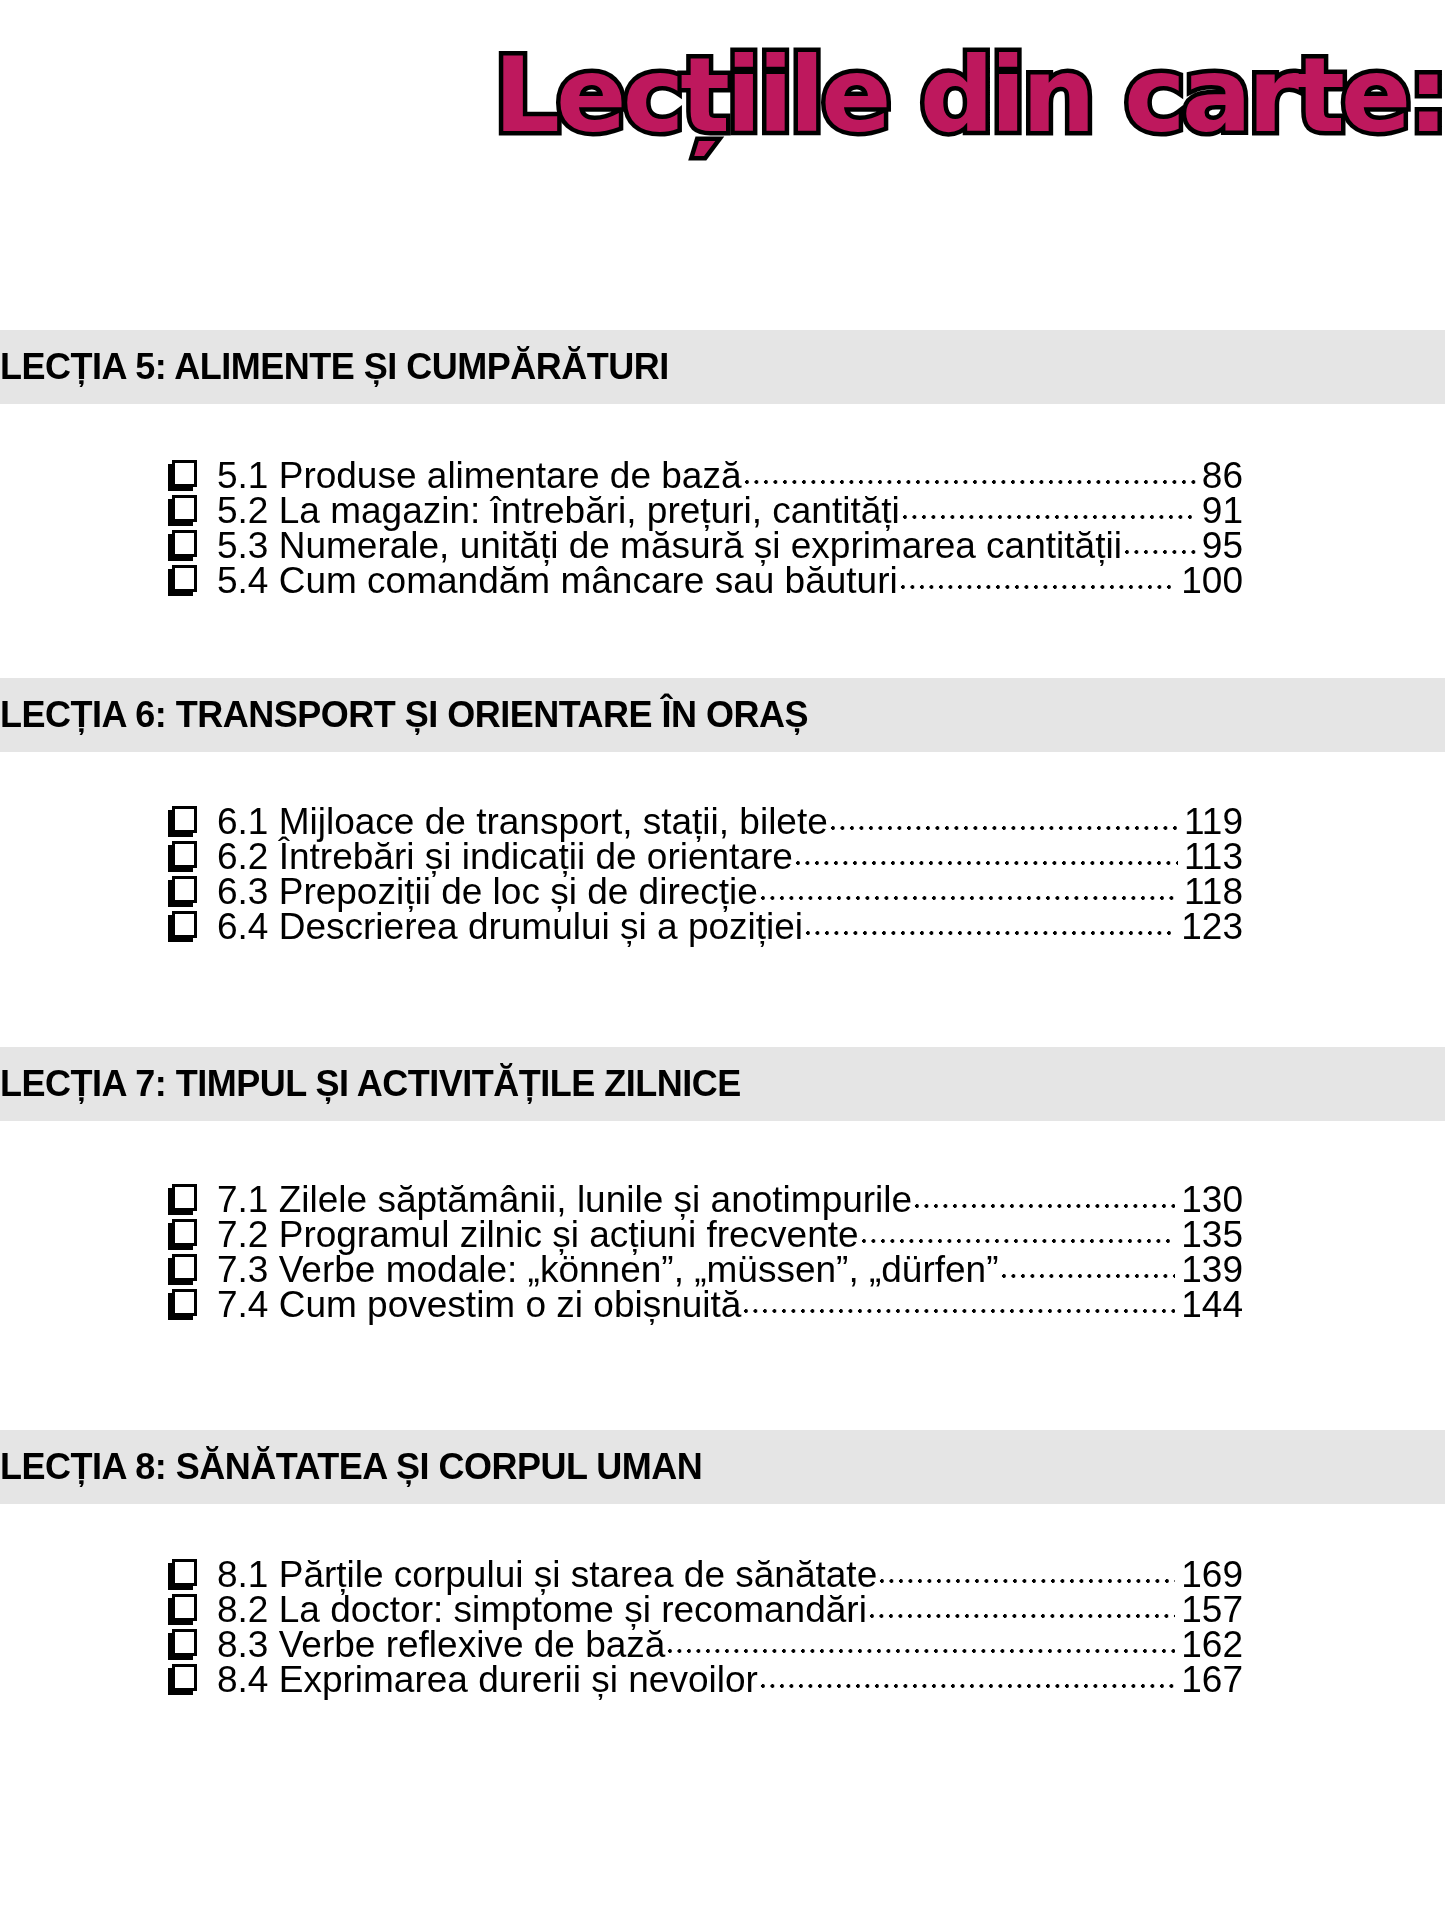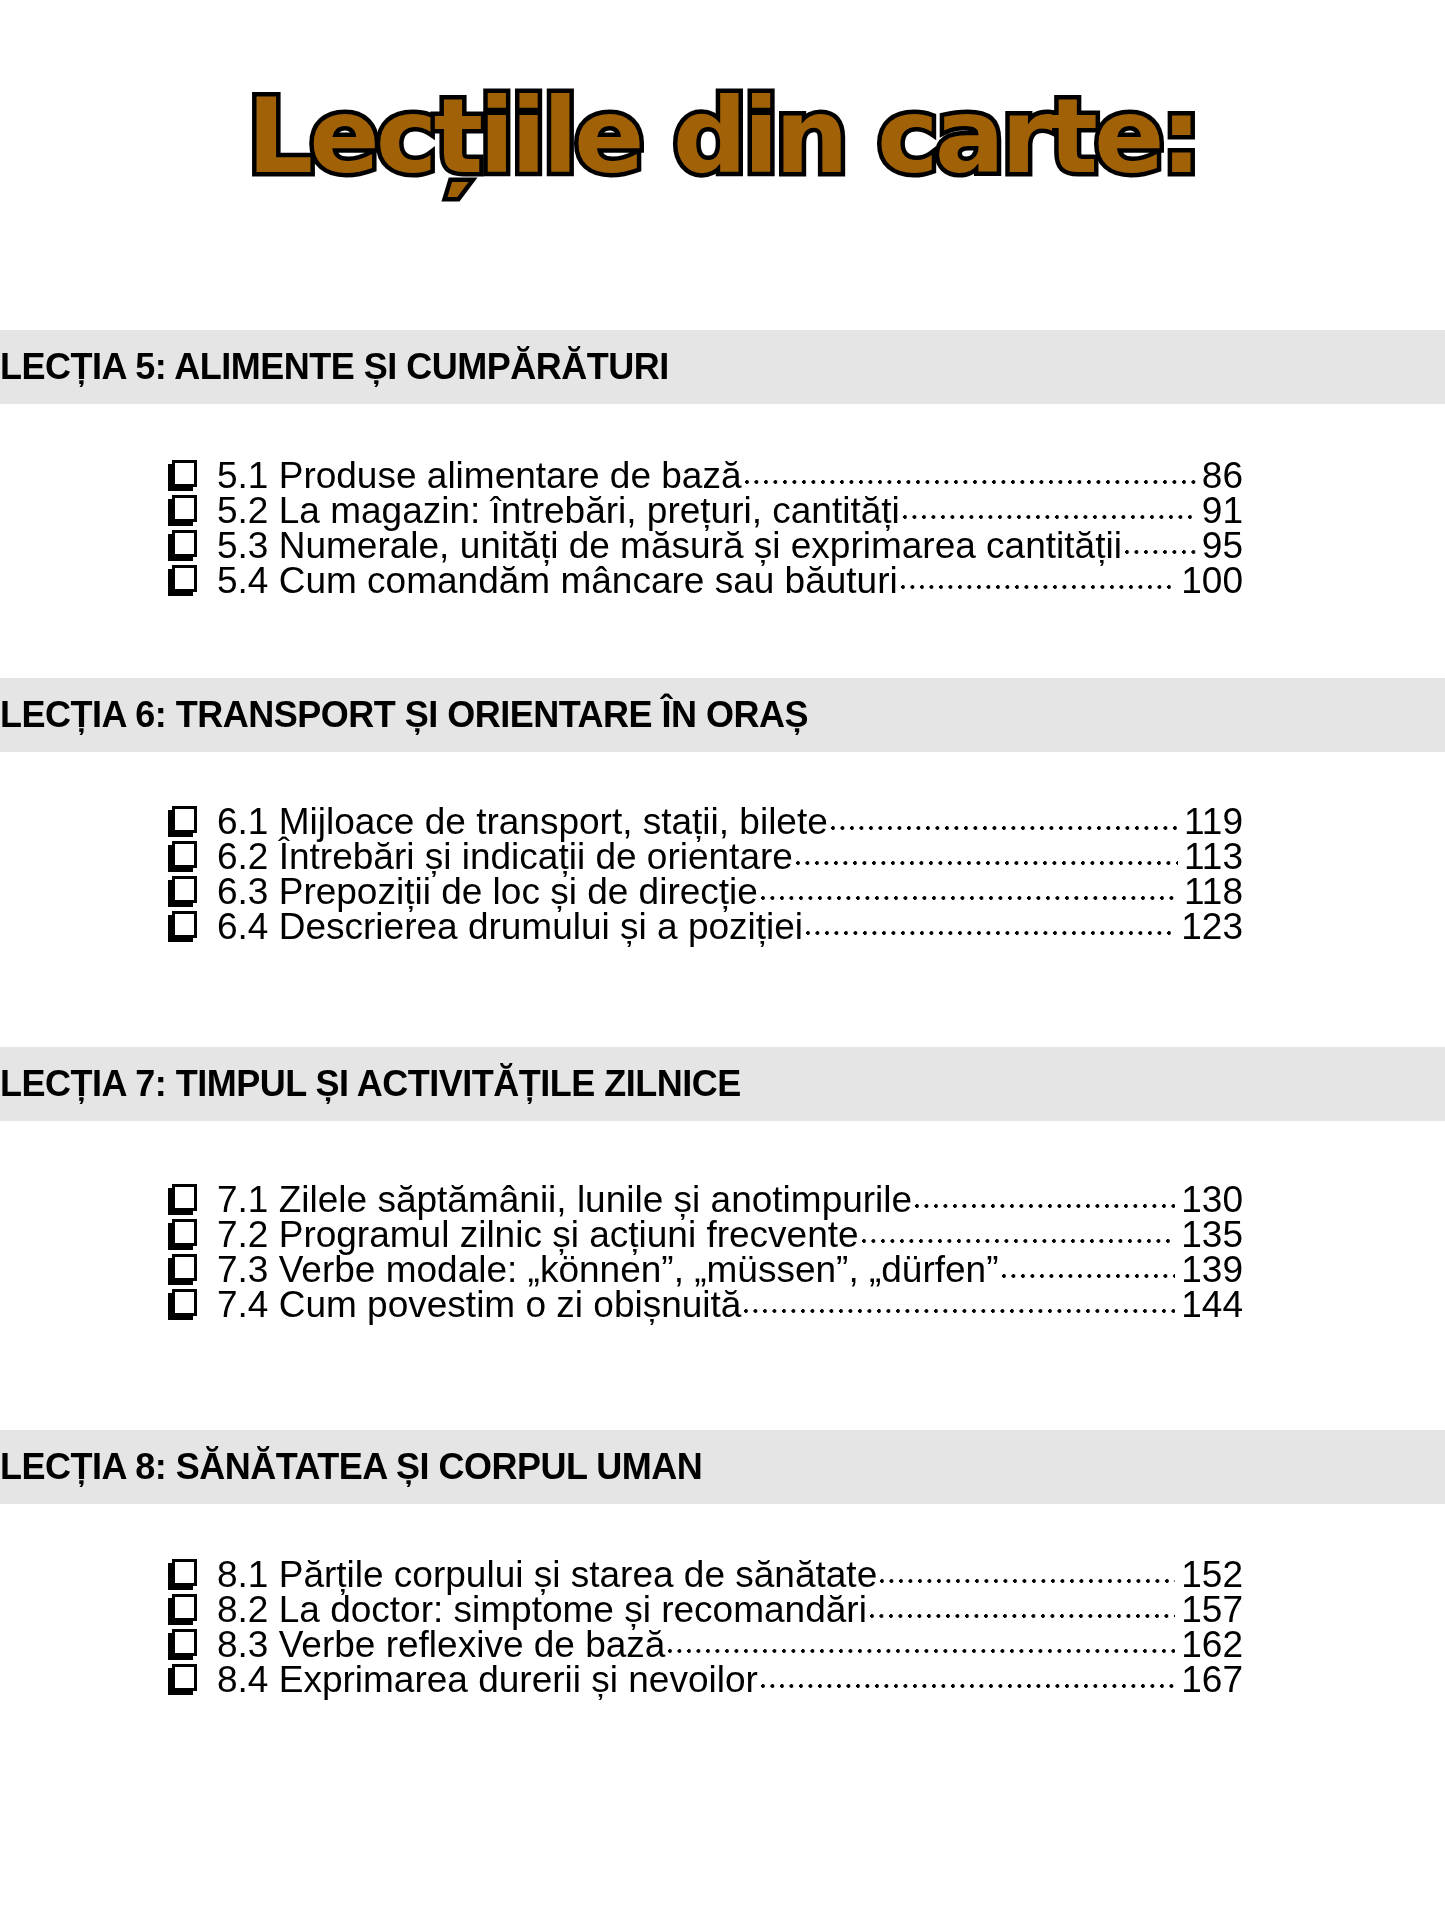--- a/index.html
+++ b/index.html
@@ -10,30 +10,29 @@
     background: #ffffff;
     overflow: hidden;
     font-family: "Liberation Sans", sans-serif;
     color: #000000;
   }
 
   
   .book-title {
     position: absolute;
     top: 34px; left: 0; right: 0;
-    text-align: center;
+    text-align: right;
     font-family: "DejaVu Sans", sans-serif;
     font-weight: bold;
     font-size: 104px;
     letter-spacing: -4px;
-    color: #a16207;
+    color: #be185d;
     -webkit-text-stroke: 9px #000000;
     paint-order: stroke fill;
     white-space: nowrap;
-    margin-top: 41px;
   }
 
   
   .banner {
     position: absolute;
     left: 0; right: 0;
     height: 74px;
     background: #e5e5e5;
     display: flex;
     align-items: center;
@@ -187,21 +186,21 @@
   </div>
 
   <div class="banner banner-4">
     <span class="heading">LECȚIA 8: SĂNĂTATEA ȘI CORPUL UMAN</span>
   </div>
   <div class="toc-group group-4">
     <div class="toc-row">
       <span class="cb"></span>
       <span class="label">8.1 Părțile corpului și starea de sănătate</span>
       <span class="leader"></span>
-      <span class="pagenum">152</span>
+      <span class="pagenum">169</span>
     </div>
     <div class="toc-row">
       <span class="cb"></span>
       <span class="label">8.2 La doctor: simptome și recomandări</span>
       <span class="leader"></span>
       <span class="pagenum">157</span>
     </div>
     <div class="toc-row">
       <span class="cb"></span>
       <span class="label">8.3 Verbe reflexive de bază</span>

